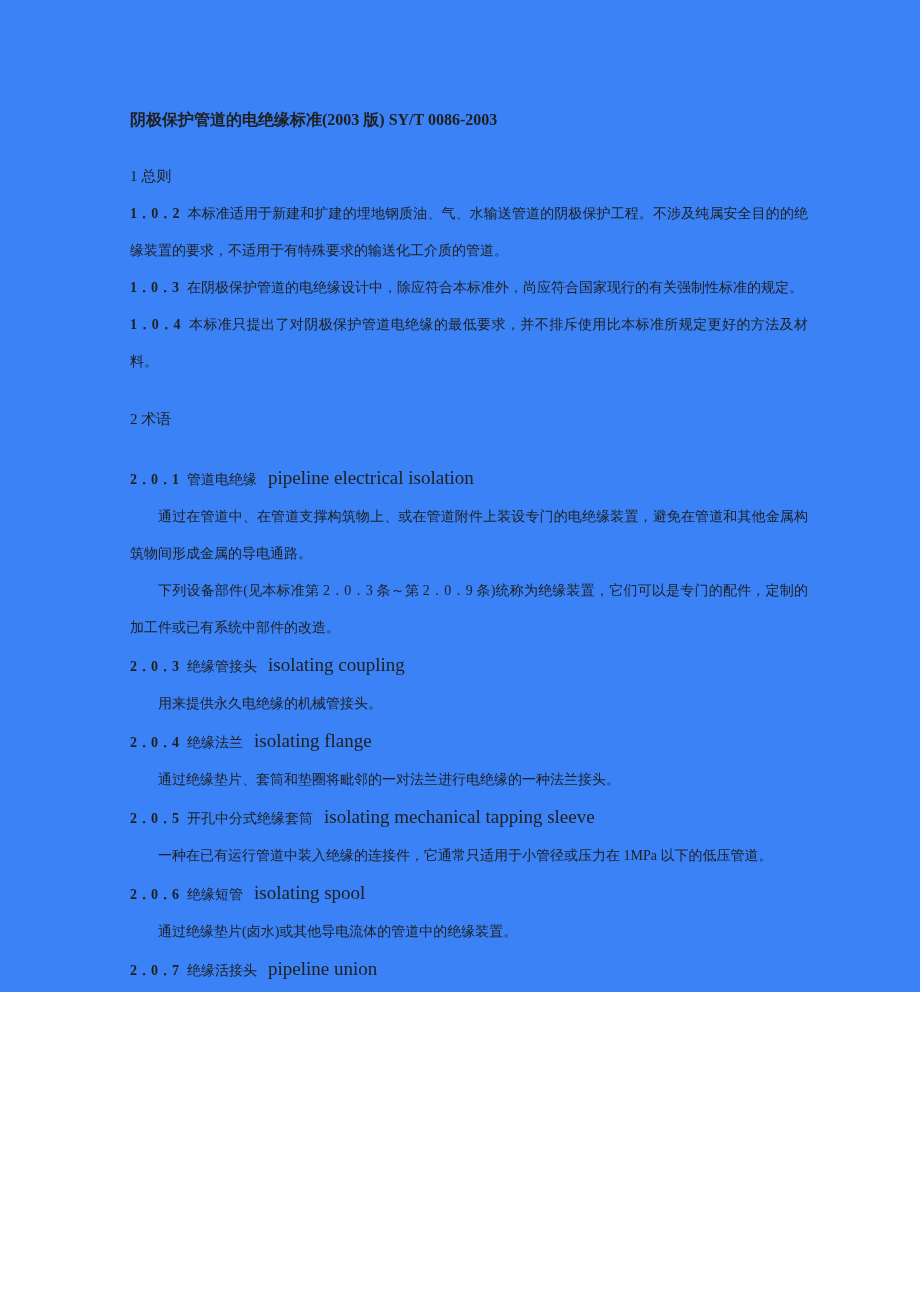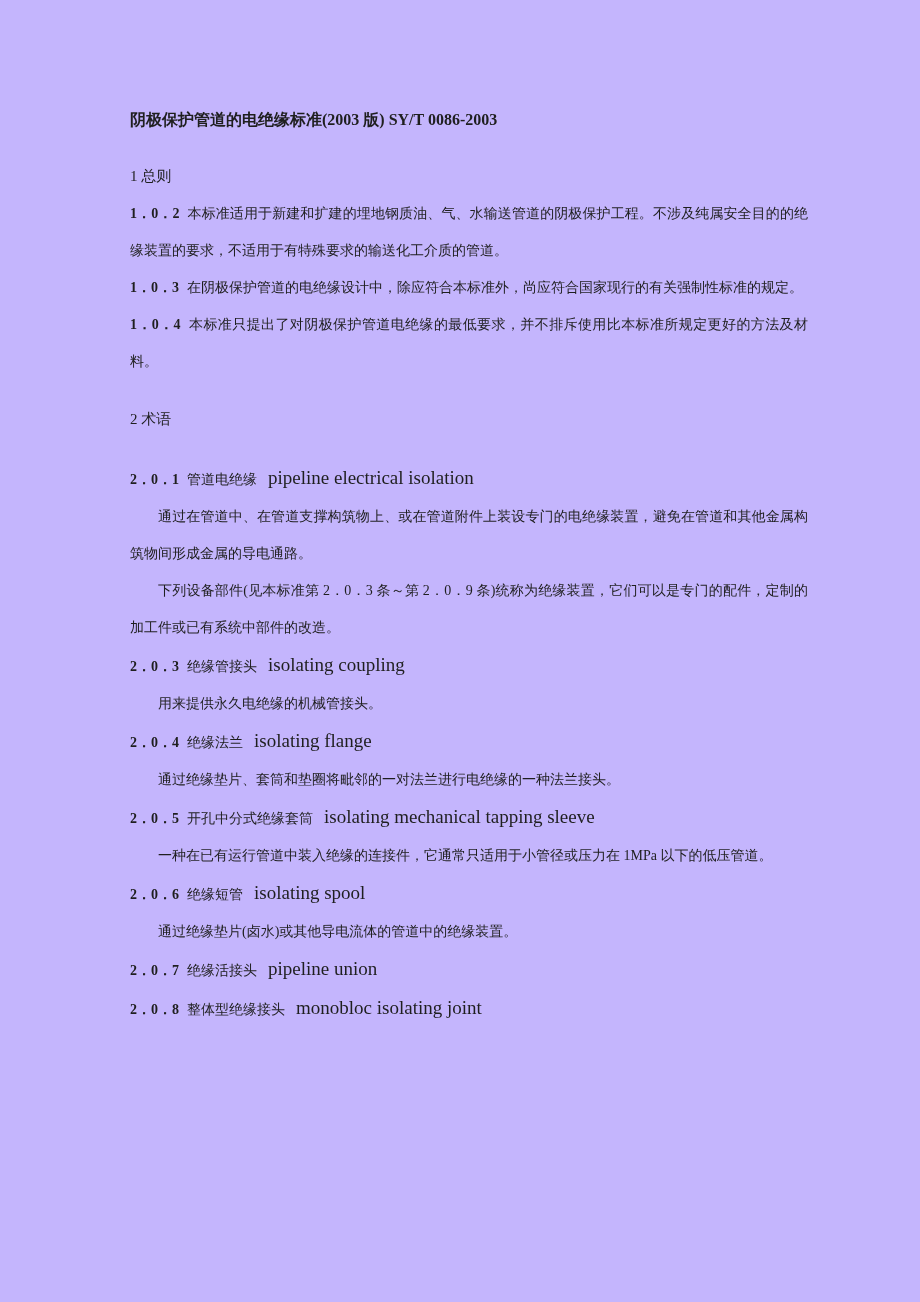--- a/index.html
+++ b/index.html
@@ -10,23 +10,23 @@
   body {
     width: 920px;
     height: 1302px;
     color: #1f1f1f;
     font-family: "Liberation Serif", "DejaVu Serif", serif;
     overflow: hidden;
   }
   .page {
     box-sizing: border-box;
     width: 920px;
-    height: 1302px;
+    height: 992px;
     padding: 101px 112px 40px 130px;
-    background: #c4b5fd;
+    background: #3b82f6;
   }
   p { margin: 0; }
   .doc-title {
     font-size: 16px;
     font-weight: bold;
     line-height: 37px;
     margin-bottom: 20px;
   }
   .sec-heading {
     font-size: 15px;
@@ -90,15 +90,14 @@
   <p class="definition">通过绝缘垫片、套筒和垫圈将毗邻的一对法兰进行电绝缘的一种法兰接头。</p>
 
   <p class="clause term-head"><span class="num">2．0．5</span><span class="term">开孔中分式绝缘套筒</span><span class="en">isolating mechanical tapping sleeve</span></p>
   <p class="definition">一种在已有运行管道中装入绝缘的连接件，它通常只适用于小管径或压力在 1MPa 以下的低压管道。</p>
 
   <p class="clause term-head"><span class="num">2．0．6</span><span class="term">绝缘短管</span><span class="en">isolating spool</span></p>
   <p class="definition">通过绝缘垫片(卤水)或其他导电流体的管道中的绝缘装置。</p>
 
   <p class="clause term-head"><span class="num">2．0．7</span><span class="term">绝缘活接头</span><span class="en">pipeline union</span></p>
 
-  <p class="clause term-head"><span class="num">2．0．8</span><span class="term">整体型绝缘接头</span><span class="en">monobloc isolating joint</span></p>
 
 </div>
 
 </body></html>

